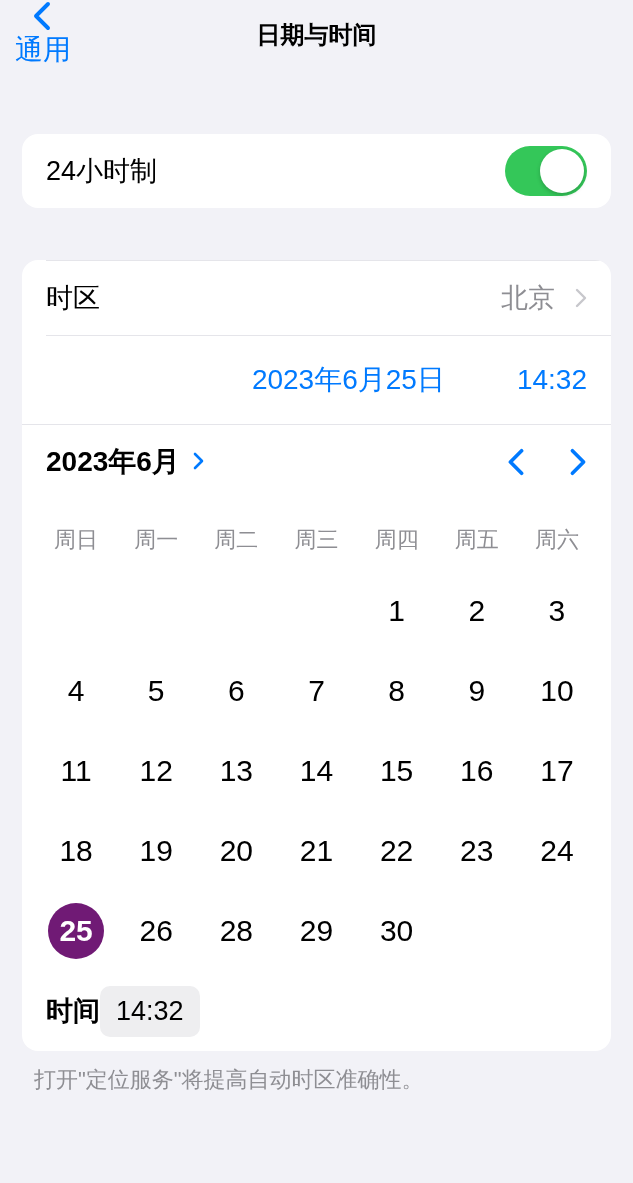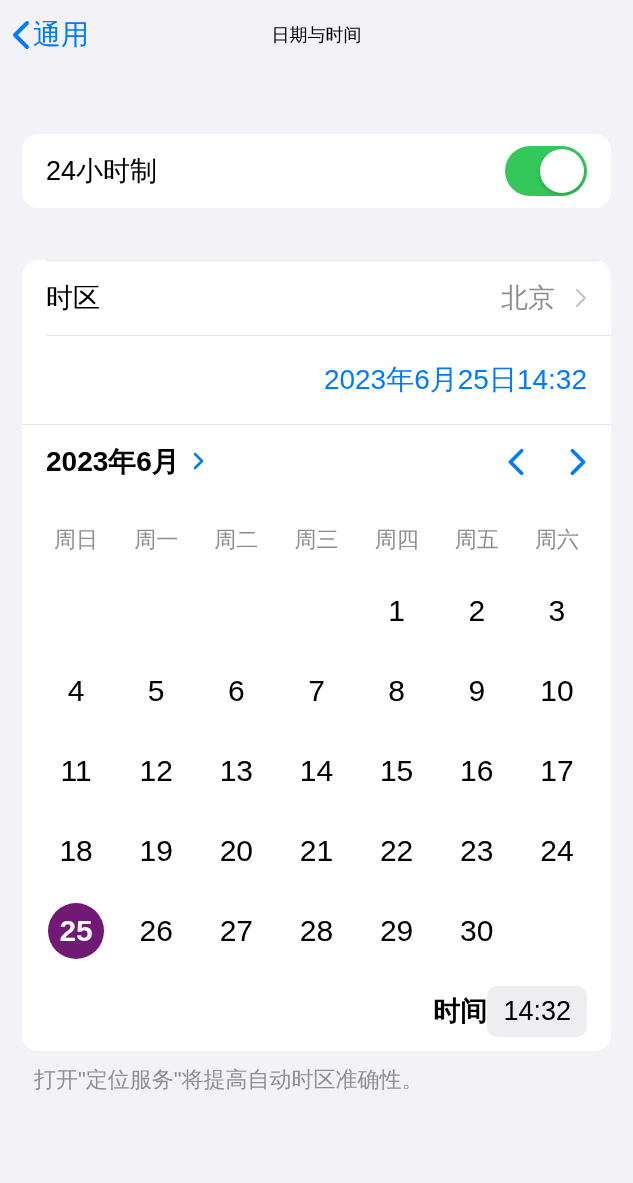--- a/index.html
+++ b/index.html
@@ -17,31 +17,32 @@
       align-items: center;
       position: relative;
     }
     .back-btn {
       display: flex;
       align-items: center;
       color: #007aff;
       font-size: 28px;
       padding-left: 12px;
       cursor: pointer;
+      flex-direction: column;
     }
     .back-chevron {
       display: inline-block;
     }
     .back-chevron svg { display: block; }
     .header-title {
       position: absolute;
       left: 50%;
       transform: translateX(-50%);
-      font-size: 18px;
-      font-weight: 400;
+      font-size: 24px;
+      font-weight: 700;
     }
     .section {
       background: #fff;
       border-radius: 16px;
       margin: 0 22px;
       overflow: hidden;
     }
     .section-gap-top { margin-top: 64px; }
     .section-gap { margin-top: 52px; }
     .row {
@@ -86,20 +87,21 @@
       align-items: center;
       gap: 20px;
     }
     .chevron-right svg { display: block; }
     .date-time-row {
       display: flex;
       align-items: center;
       justify-content: flex-end;
       padding: 0 24px;
       min-height: 88px;
+      gap: 72px;
     }
     .date-link, .time-link {
       color: #007aff;
       font-size: 28px;
     }
     .calendar-header {
       display: flex;
       align-items: center;
       justify-content: space-between;
       padding: 18px 24px 18px 24px;
@@ -154,21 +156,21 @@
     }
     .day-cell.selected span {
       background: #701a75;
       color: #fff;
       font-weight: 600;
     }
     .day-cell.empty { }
     .time-row {
       display: flex;
       align-items: center;
-      justify-content: flex-end;
+      justify-content: flex-start;
       padding: 0 24px;
       min-height: 80px;
     }
     .time-row-label {
       font-size: 27px;
       font-weight: 600;
     }
     .time-value {
       background: #eeeef0;
       border-radius: 10px;
@@ -334,23 +336,20 @@
       <div class="day-cell">
         <span>24</span>
       </div>
       <div class="day-cell selected">
         <span>25</span>
       </div>
       <div class="day-cell">
         <span>26</span>
       </div>
       <div class="day-cell">
-        <span>27</span>
-      </div>
-      <div class="day-cell">
         <span>28</span>
       </div>
       <div class="day-cell">
         <span>29</span>
       </div>
       <div class="day-cell">
         <span>30</span>
       </div>
     </div>
 

